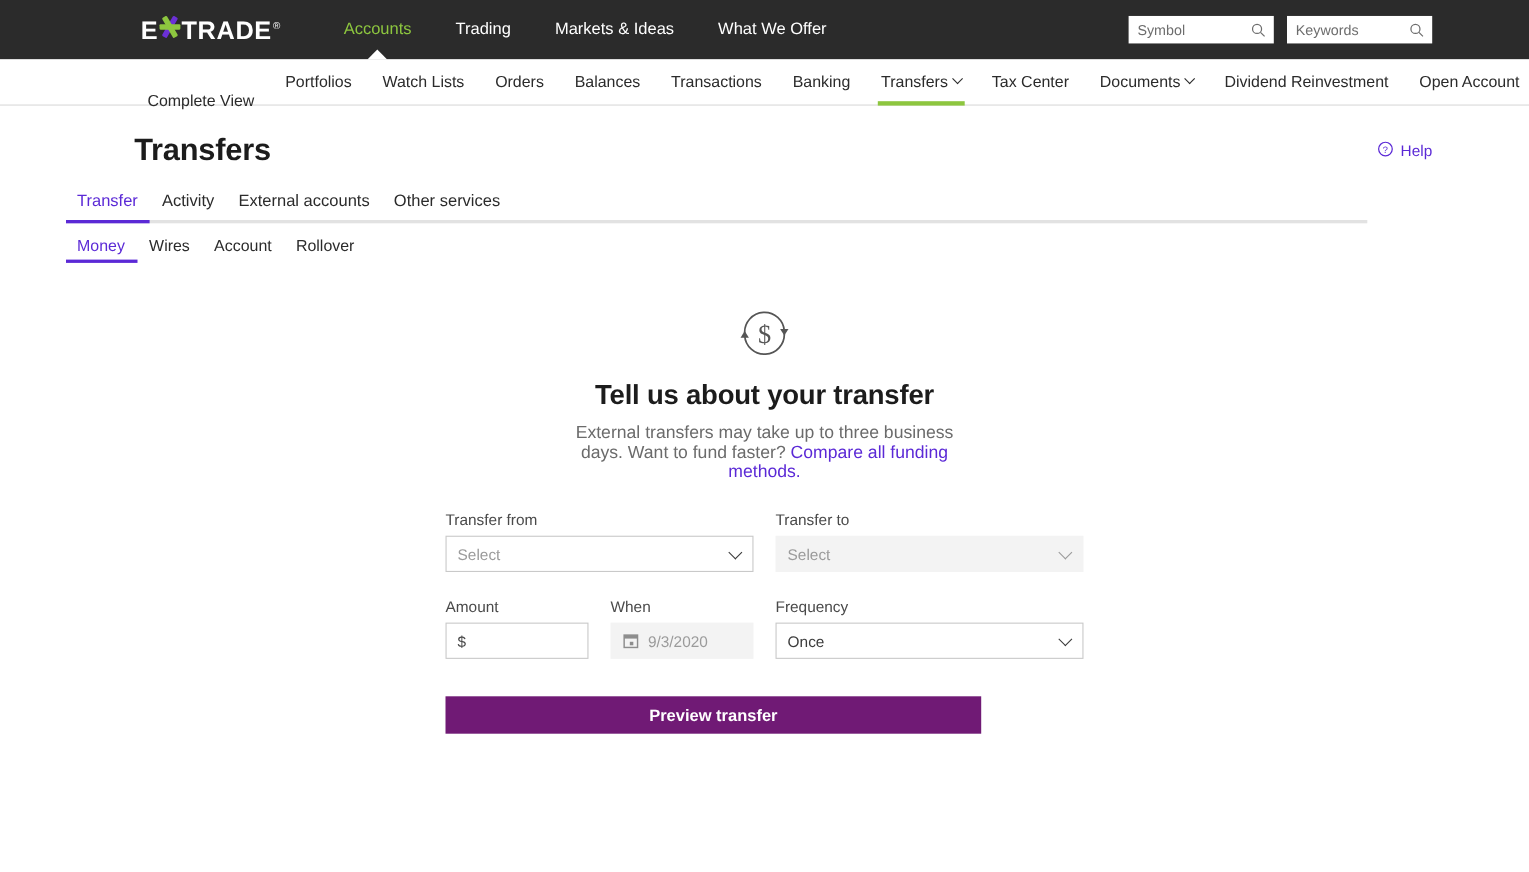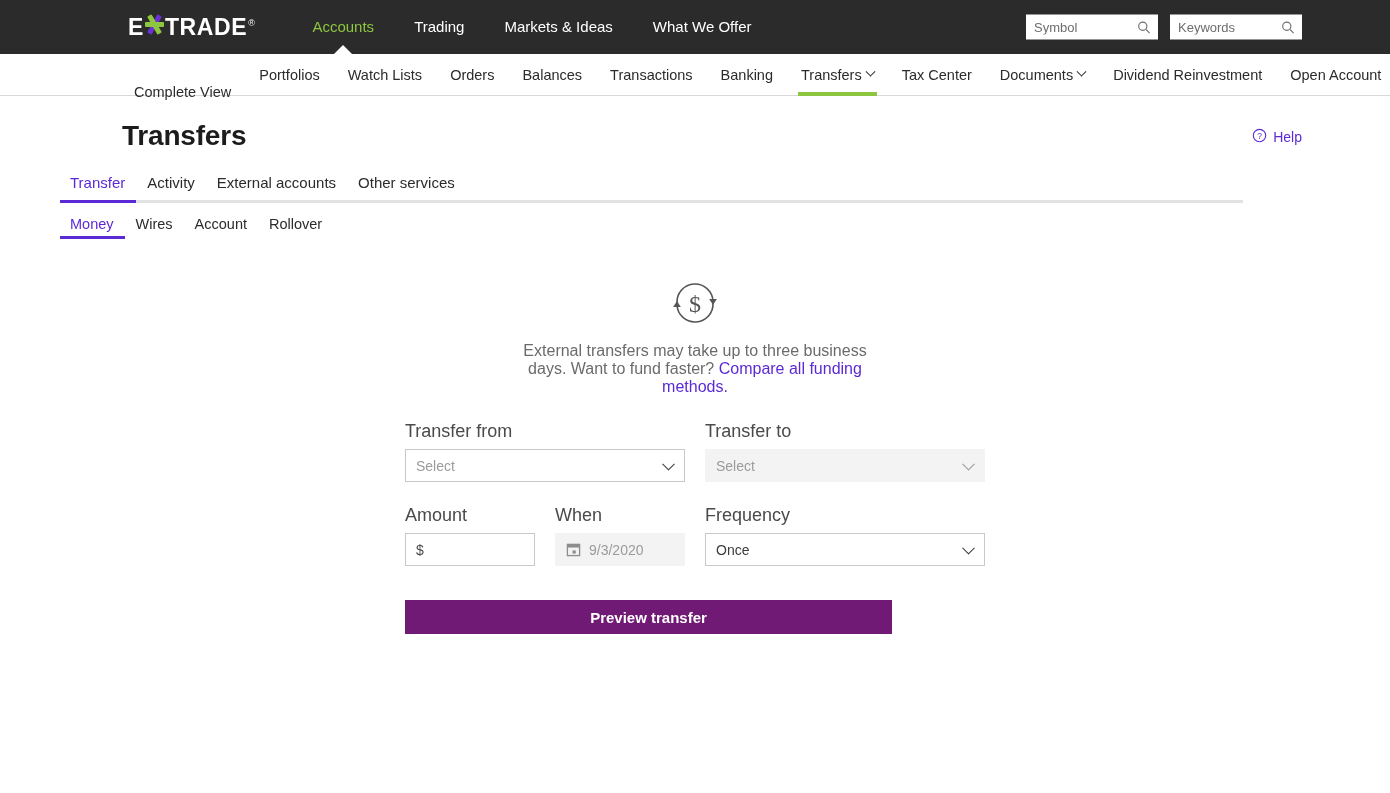--- a/index.html
+++ b/index.html
@@ -214,21 +214,21 @@
     margin-top: 11px;
     max-width: 380px;
     margin-left: auto; margin-right: auto;
   }
   .hero-sub a { color: #5b29d6; text-decoration: none; cursor: pointer; }
 
   .fields { margin-top: 25px; }
   .frow { display: flex; }
   .frow + .frow { margin-top: 23px; }
   .field { display: flex; flex-direction: column; }
-  .flabel { font-size: 18px; color: #4a4a4a; margin-bottom: 7px; }
+  .flabel { font-size: 14px; color: #4a4a4a; margin-bottom: 7px; }
 
   .ctrl {
     position: relative;
     height: 33px;
     border: 1px solid #c9c9c9;
     background: #ffffff;
     display: flex;
     align-items: center;
     padding: 0 10px;
     font-size: 14px;
@@ -397,20 +397,21 @@
     <div class="hero-icon">
       <svg width="56" height="56" viewBox="0 0 56 56">
         <path d="M10 28 A18 18 0 0 1 46 26" fill="none" stroke="#555" stroke-width="1.6"></path>
         <path d="M46 28 A18 18 0 0 1 10 30" fill="none" stroke="#555" stroke-width="1.6"></path>
         <polygon points="46,30 42.2,24 49.8,24" fill="#555"></polygon>
         <polygon points="10,26 13.8,32 6.2,32" fill="#555"></polygon>
         <text x="28" y="37" font-size="24" font-family="Liberation Serif, serif" fill="#555" text-anchor="middle">$</text>
       </svg>
     </div>
 
+    <div class="hero-title">Tell us about your transfer</div>
 
     <div class="hero-sub">
       <span>External transfers may take up to three business days. Want to fund faster? </span><a>Compare all funding methods.</a>
     </div>
 
     <div class="fields">
 
       <div class="frow">
         <div class="field w-from">
           <div class="flabel">Transfer from</div>

